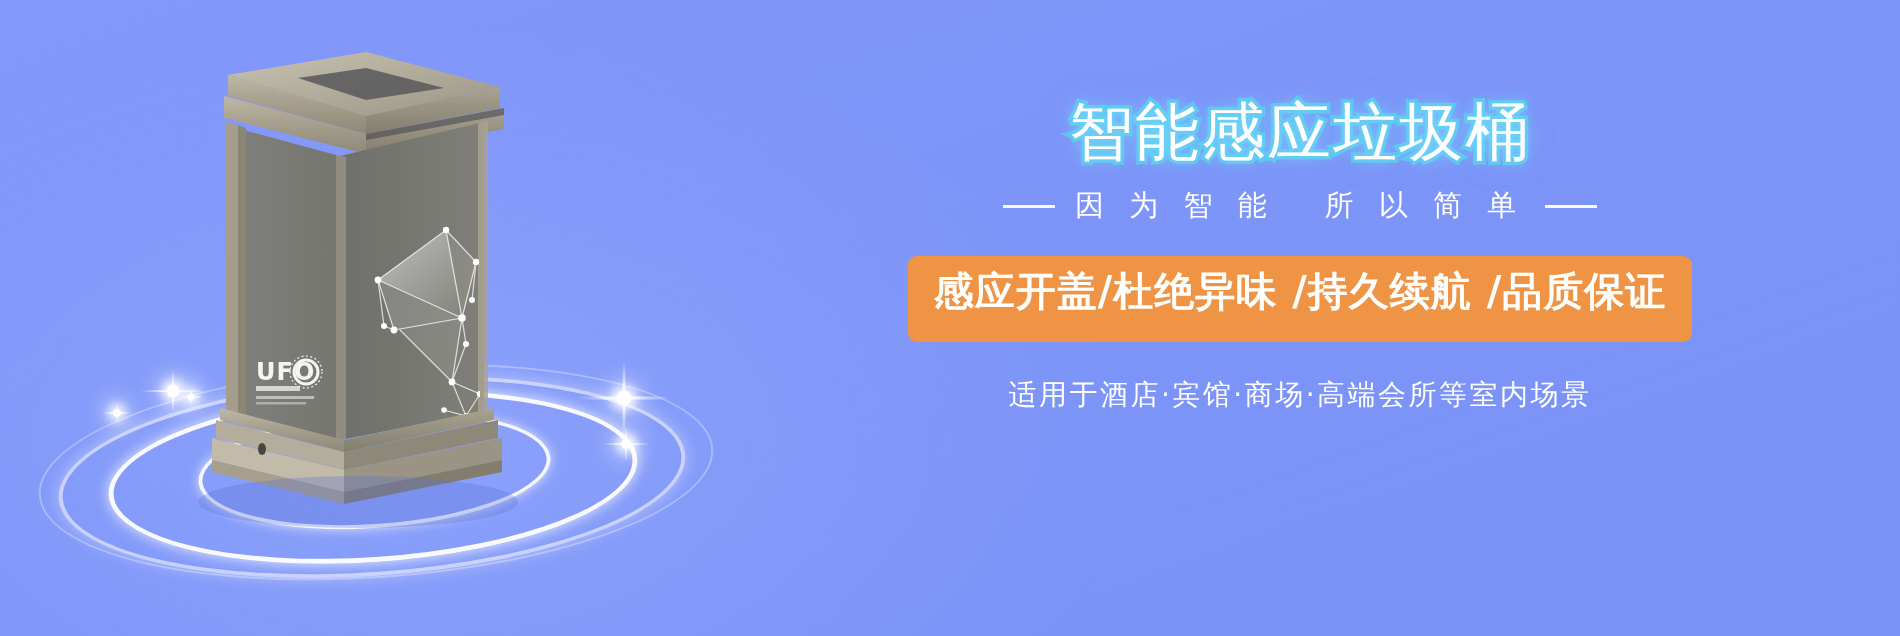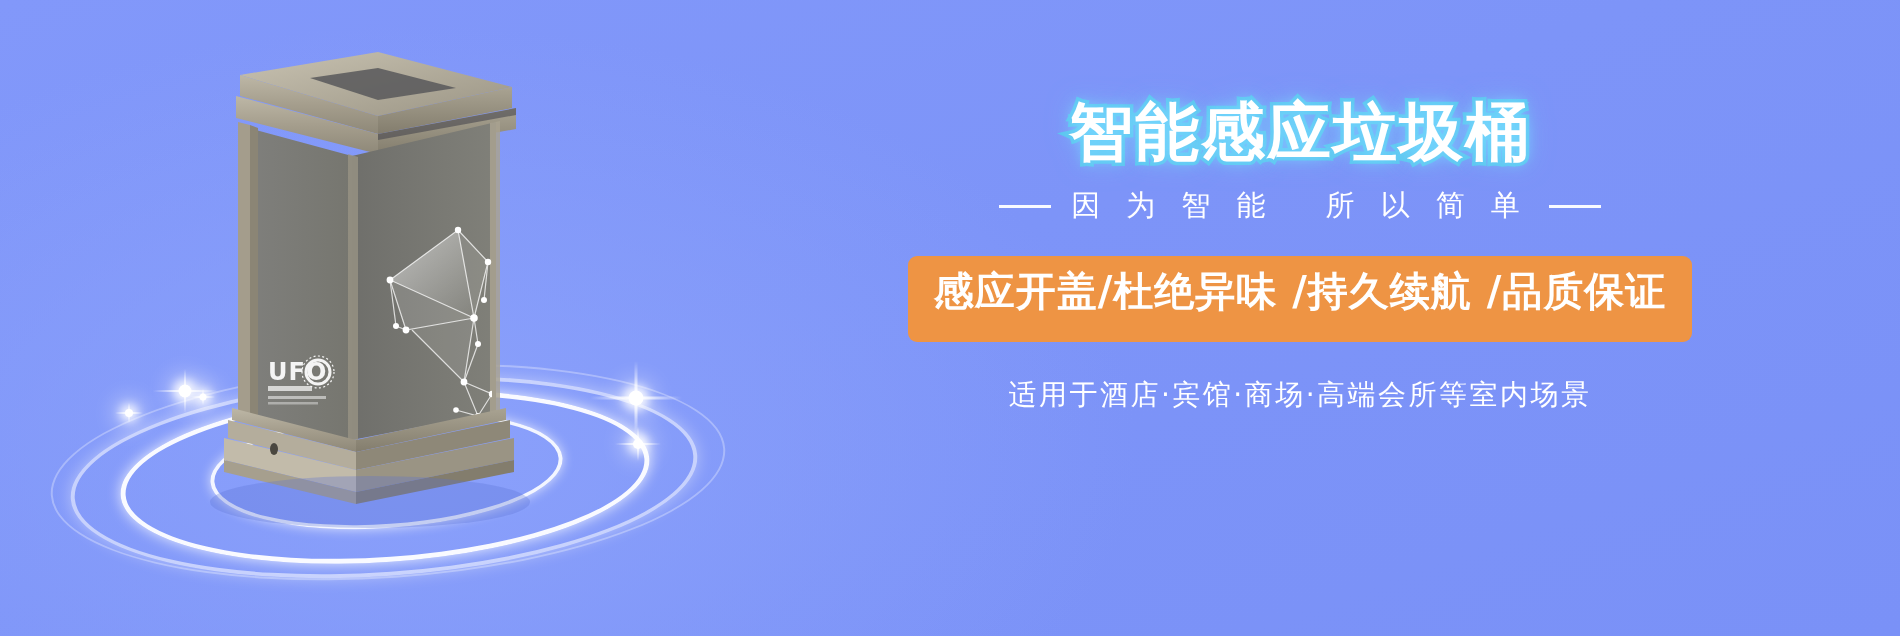--- a/index.html
+++ b/index.html
@@ -10,21 +10,21 @@
   }
   #banner{
     position:relative;width:1900px;height:636px;overflow:hidden;
     background:
       radial-gradient(1200px 700px at 22% 70%, #8ba1fb 0%, rgba(139,161,251,0) 60%),
       linear-gradient(160deg,#8298fa 0%,#7d94f8 45%,#7a91f7 100%);
   }
 
   
   #product-scene{
-    position:absolute;left:60px;top:30px;width:700px;height:570px;
+    position:absolute;left:48px;top:30px;width:700px;height:570px;
   }
 
   
   .ripple{
     position:absolute;border-radius:50%;
     border:3px solid rgba(255,255,255,.92);
     box-shadow:0 0 10px rgba(255,255,255,.55);
     transform:rotate(-4deg);
   }
   #ripple-outer{
@@ -89,38 +89,38 @@
   
   #bin-svg{position:absolute;left:0;top:0;}
 
   
   #copy{
     position:absolute;left:860px;top:100px;width:880px;
     text-align:center;
   }
   #headline{
     font-family:"DejaVu Sans","Liberation Sans",sans-serif;
-    font-size:64px;font-weight:bold;color:#ffffff;
+    font-size:64px;font-weight:normal;color:#ffffff;
     letter-spacing:2px;line-height:1;
     margin:0 0 10px 0;
     -webkit-text-stroke:7px #5cc6ef;
     paint-order:stroke fill;
     text-shadow:
        0 0 14px rgba(120,215,255,.95),
        0 0 26px rgba(120,215,255,.6);
   }
   #subline-row{
     display:flex;align-items:center;justify-content:center;gap:20px;
     margin:22px 0 0 0;
   }
   .rule{
     width:52px;height:3px;background:#ffffff;opacity:.95;flex:none;
   }
   #subline{
-    font-family:Liberation Sans, sans-serif;
+    font-family:Liberation Serif, serif;
     font-size:29px;color:#ffffff;letter-spacing:9px;
     white-space:pre;
   }
   #feature-bar{
     display:inline-block;
     margin:30px 0 0 0;
     background:#ee9444;
     border-radius:9px;
     padding:12px 26px 28px 26px;
     font-family:"DejaVu Sans","Liberation Sans",sans-serif;

